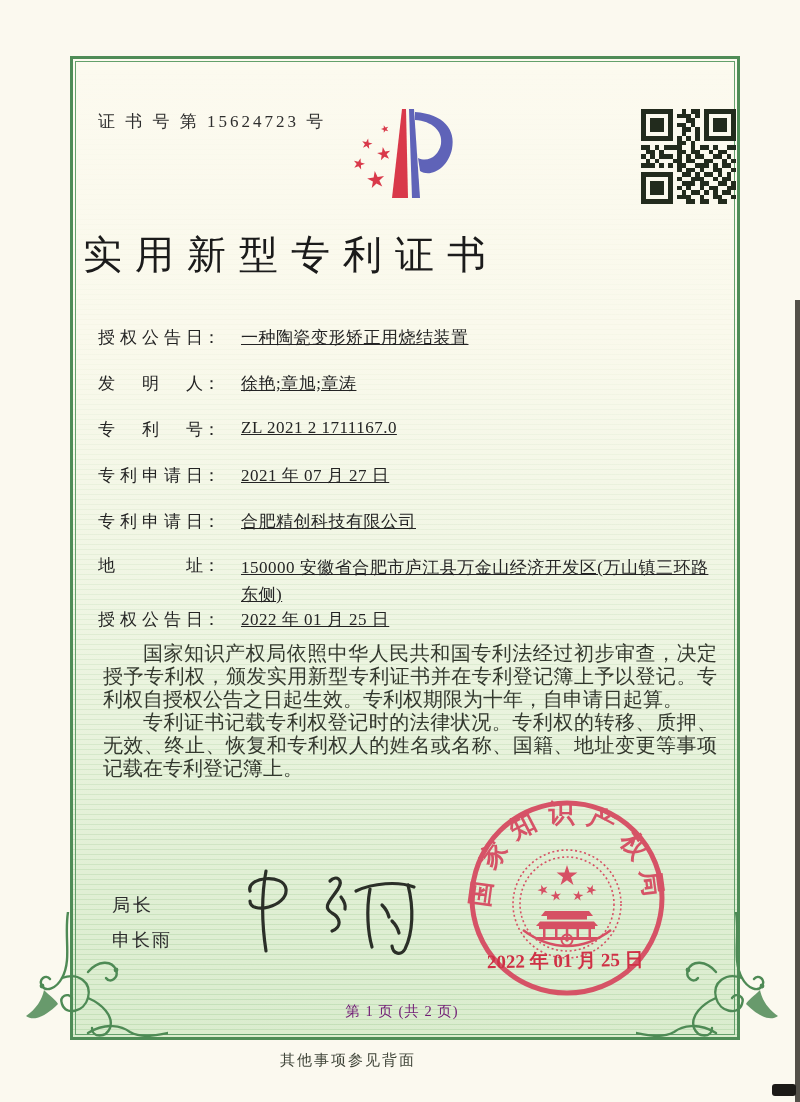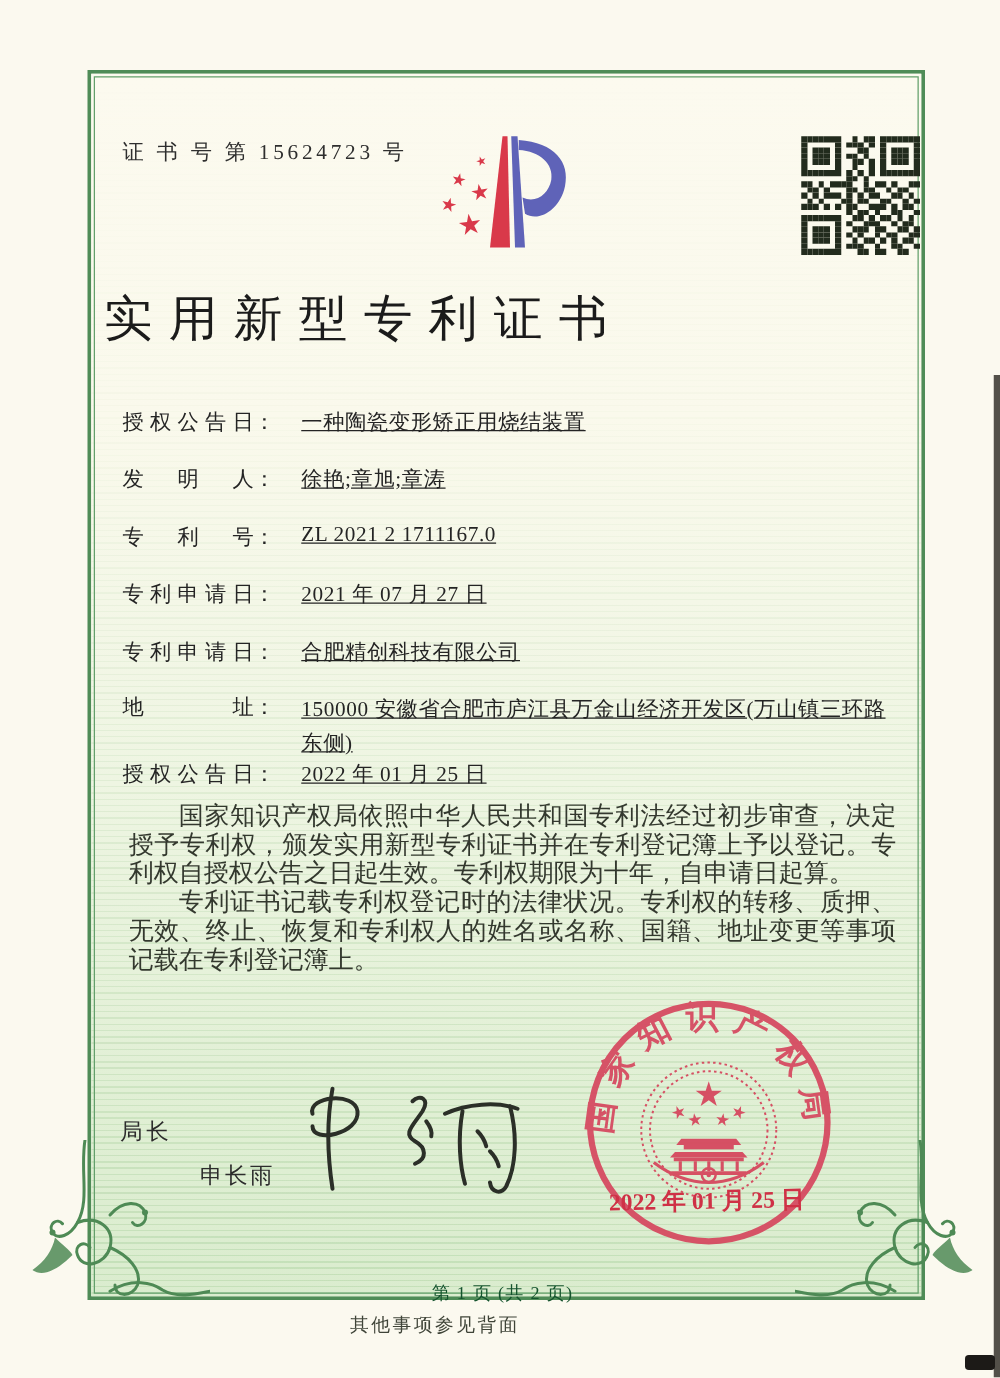--- a/index.html
+++ b/index.html
@@ -27,27 +27,27 @@
   .flabel{display:inline-block;width:105px;text-align:justify;text-align-last:justify;vertical-align:top;}
   .fcolon{display:inline-block;vertical-align:top;}
   .fvalue{display:inline-block;margin-left:21px;vertical-align:top;letter-spacing:.5px;text-decoration:underline;}
   .fvalue.wrap{width:470px;line-height:27px;}
   .pair2{position:absolute;left:358px;top:0;white-space:nowrap;}
 
   .paras{left:87px;top:642px;width:614px;font-size:20px;line-height:23px;
          text-align:justify;color:#33382e;margin-left:16px;}
   .paras p{margin:0;text-indent:2em;}
 
-  .sig-title{left:96px;top:893px;font-family:Liberation Sans, sans-serif;font-size:18px;letter-spacing:3px;color:#2c2c2c;}
-  .sig-name{left:112px;top:928px;font-family:"Liberation Sans",sans-serif;font-size:18px;letter-spacing:2px;color:#2c2c2c;margin-left:48px;}
+  .sig-title{left:112px;top:893px;font-family:Liberation Sans, sans-serif;font-size:18px;letter-spacing:3px;color:#2c2c2c;}
+  .sig-name{left:112px;top:928px;font-family:"Liberation Sans",sans-serif;font-size:18px;letter-spacing:2px;color:#2c2c2c;}
 
   .seal-date{left:487px;top:948px;font-size:19px;font-weight:600;color:#cf3146;
              white-space:nowrap;transform:rotate(-1deg);}
 
-  .page-foot{left:70px;top:1002px;width:664px;text-align:center;font-size:14.5px;color:#14532d;letter-spacing:1px;margin-top:23px;}
+  .page-foot{left:70px;top:1002px;width:664px;text-align:center;font-size:14.5px;color:#701a75;letter-spacing:1px;}
   .back-note{left:0;top:1051px;width:696px;text-align:center;font-size:15px;color:#3f4438;letter-spacing:2px;}
 
   
   .qr{left:641px;top:109px;width:95px;height:95px;display:grid;
       grid-template-columns:repeat(21,1fr);grid-auto-rows:1fr;}
   .qr div{width:100%;height:100%;}
   .qr .on{background:#222b1d;}
 
   
   .edge-strip{right:0;top:300px;bottom:0;width:5px;background:#35322c;opacity:.85;}

